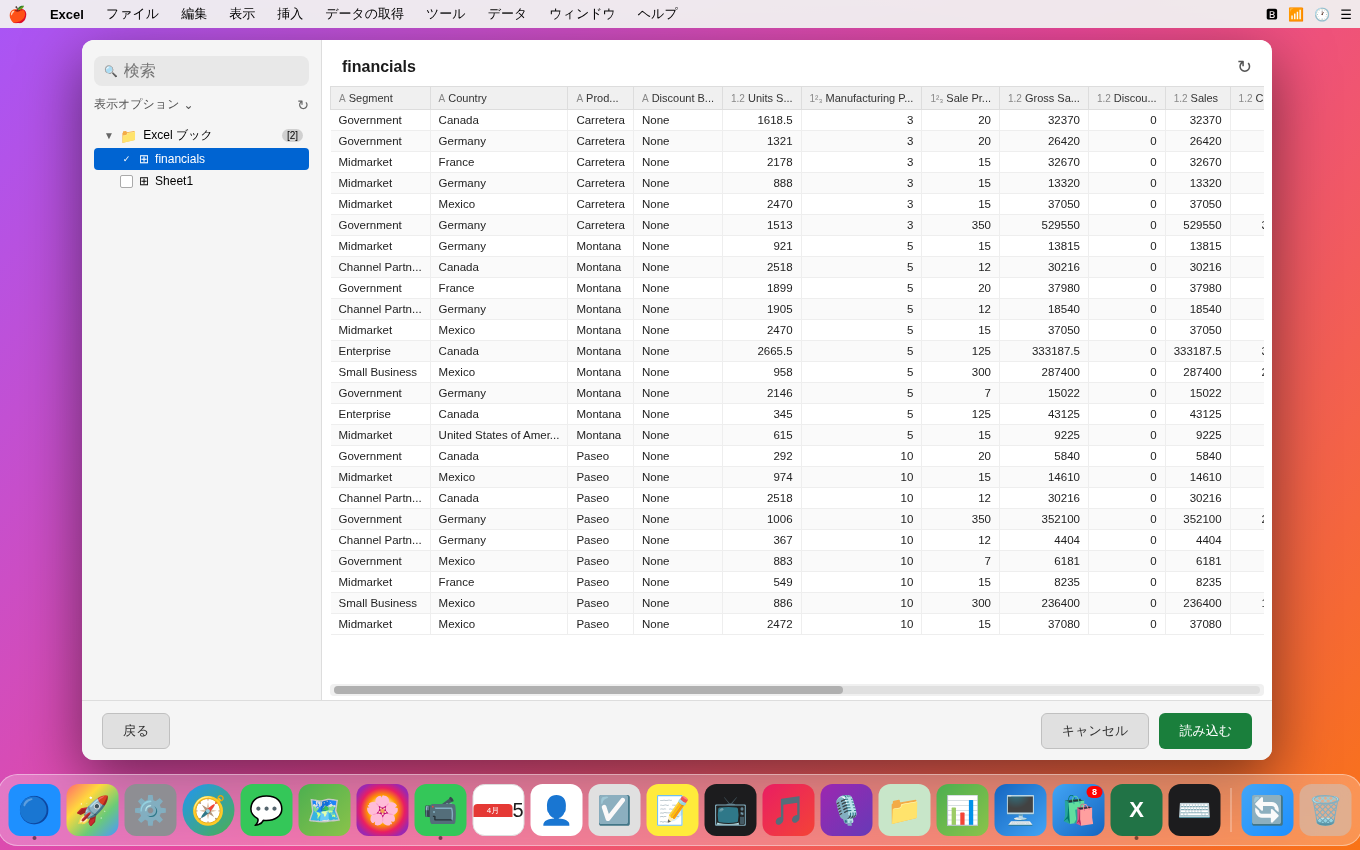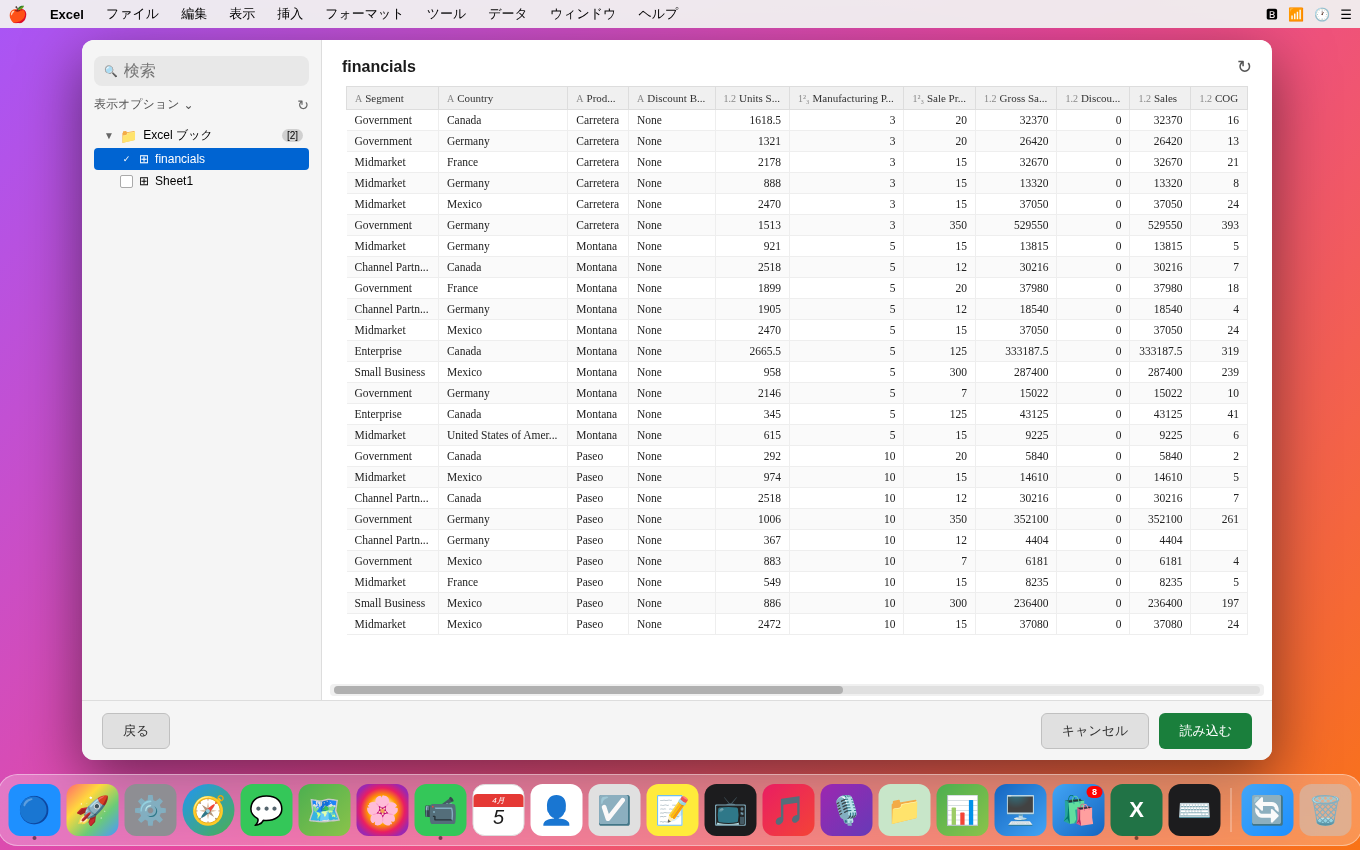--- a/index.html
+++ b/index.html
@@ -265,22 +265,21 @@
       font-size: 16px;
       font-weight: 600;
       color: #1a1a1a;
     }
     .refresh-btn { cursor: pointer; font-size: 18px; color: #555; }
 
     
     .table-container {
       flex: 1;
       overflow: auto;
-      margin: 0 24px;
-      font-family: Liberation Serif, serif;
+      margin: 0 8px;
     }
     table {
       border-collapse: collapse;
       font-size: 12px;
       width: 100%;
       min-width: 900px;
     }
     thead th {
       background: #f0f0f0;
       border: 1px solid #ddd;
@@ -373,21 +372,21 @@
 </head>
 <body>
 
 <div class="menubar">
   <span class="menubar-apple">🍎</span>
   <span class="menubar-item bold">Excel</span>
   <span class="menubar-item">ファイル</span>
   <span class="menubar-item">編集</span>
   <span class="menubar-item">表示</span>
   <span class="menubar-item">挿入</span>
-  <span class="menubar-item">フォーマット</span>
+  <span class="menubar-item">データの取得</span>
   <span class="menubar-item">ツール</span>
   <span class="menubar-item">データ</span>
   <span class="menubar-item">ウィンドウ</span>
   <span class="menubar-item">ヘルプ</span>
   <div class="menubar-right">
     <span>🅱</span>
     <span>📶</span>
     <span>🕐</span>
     <span>☰</span>
   </div>
@@ -825,21 +824,21 @@
   <div class="dock-item maps">
     <span>🗺️</span>
   </div>
   <div class="dock-item photos">
     <span>🌸</span>
   </div>
   <div class="dock-item facetime">
     <span>📹</span>
     <div class="dock-dot"></div>
   </div>
-  <div class="dock-item calendar" style="flex-direction:column;font-size:12px;color:#e53935;font-style:italic;">
+  <div class="dock-item calendar" style="flex-direction:row;font-size:12px;color:#e53935;">
     <span style="font-size:8px;background:#e53935;color:white;width:100%;text-align:center;border-radius:4px 4px 0 0;padding:1px 0;">4月</span>
     <span style="font-size:20px;color:#1a1a1a;line-height:1;">5</span>
   </div>
   <div class="dock-item contacts">
     <span>👤</span>
   </div>
   <div class="dock-item" style="background:#e0e0e0;">
     <span>☑️</span>
   </div>
   <div class="dock-item notes">

